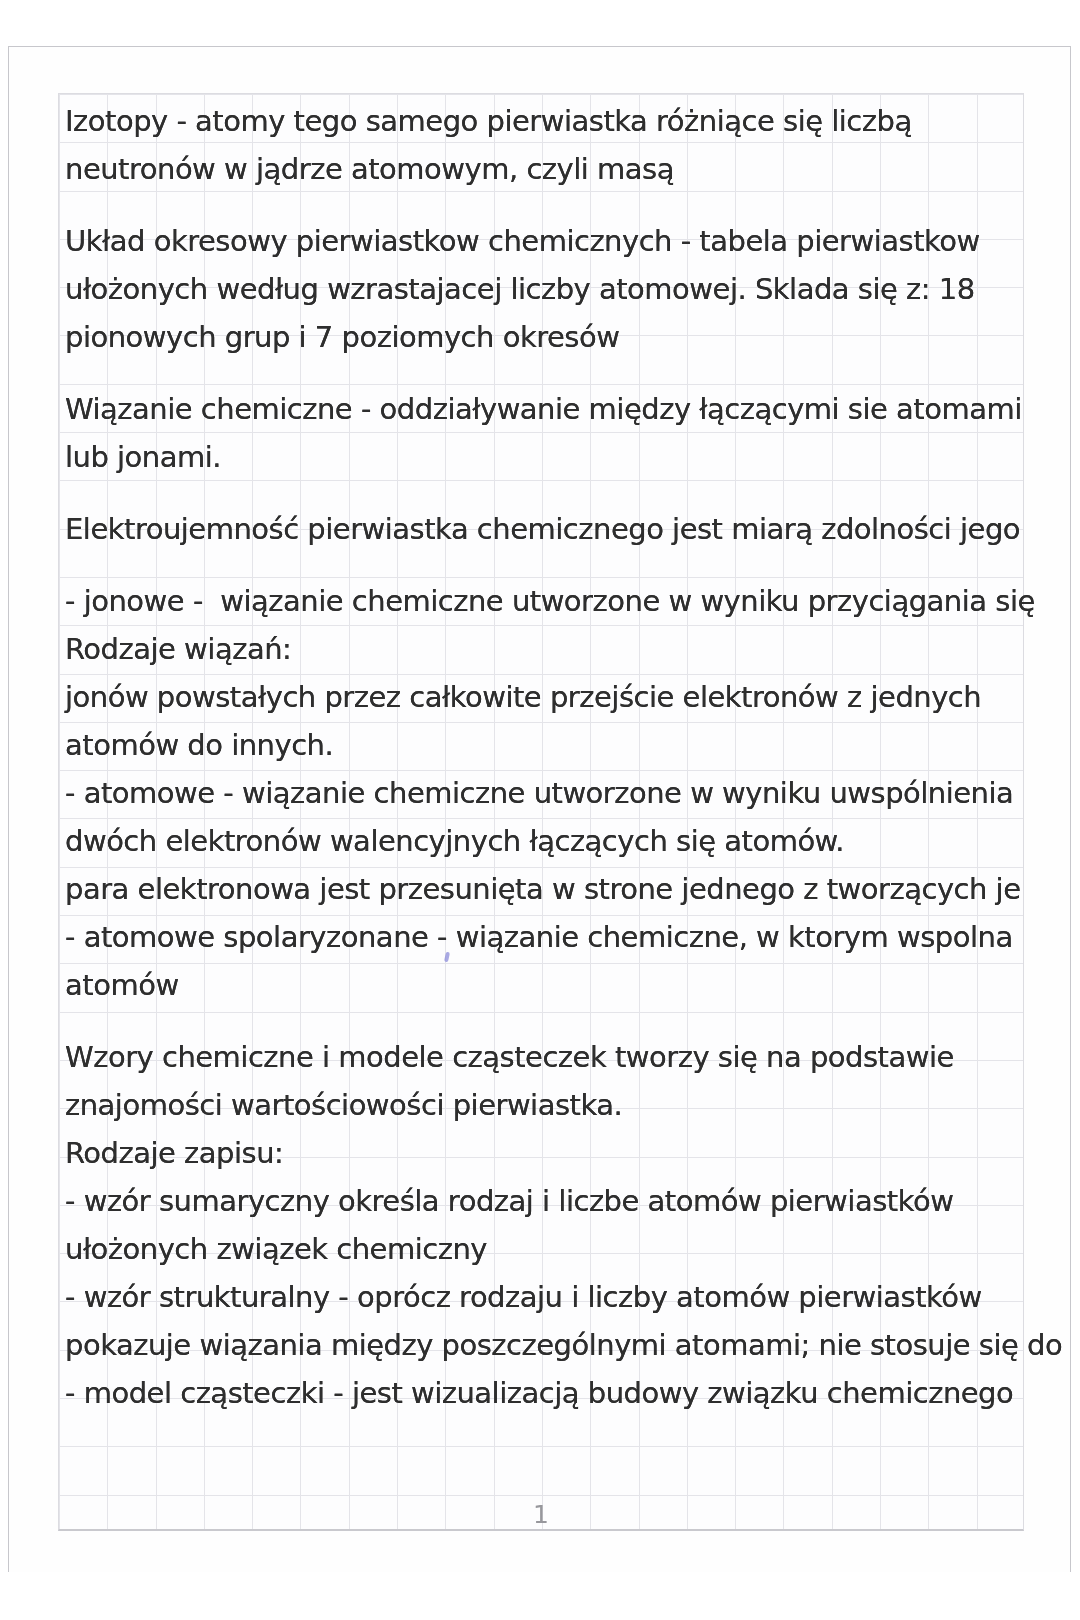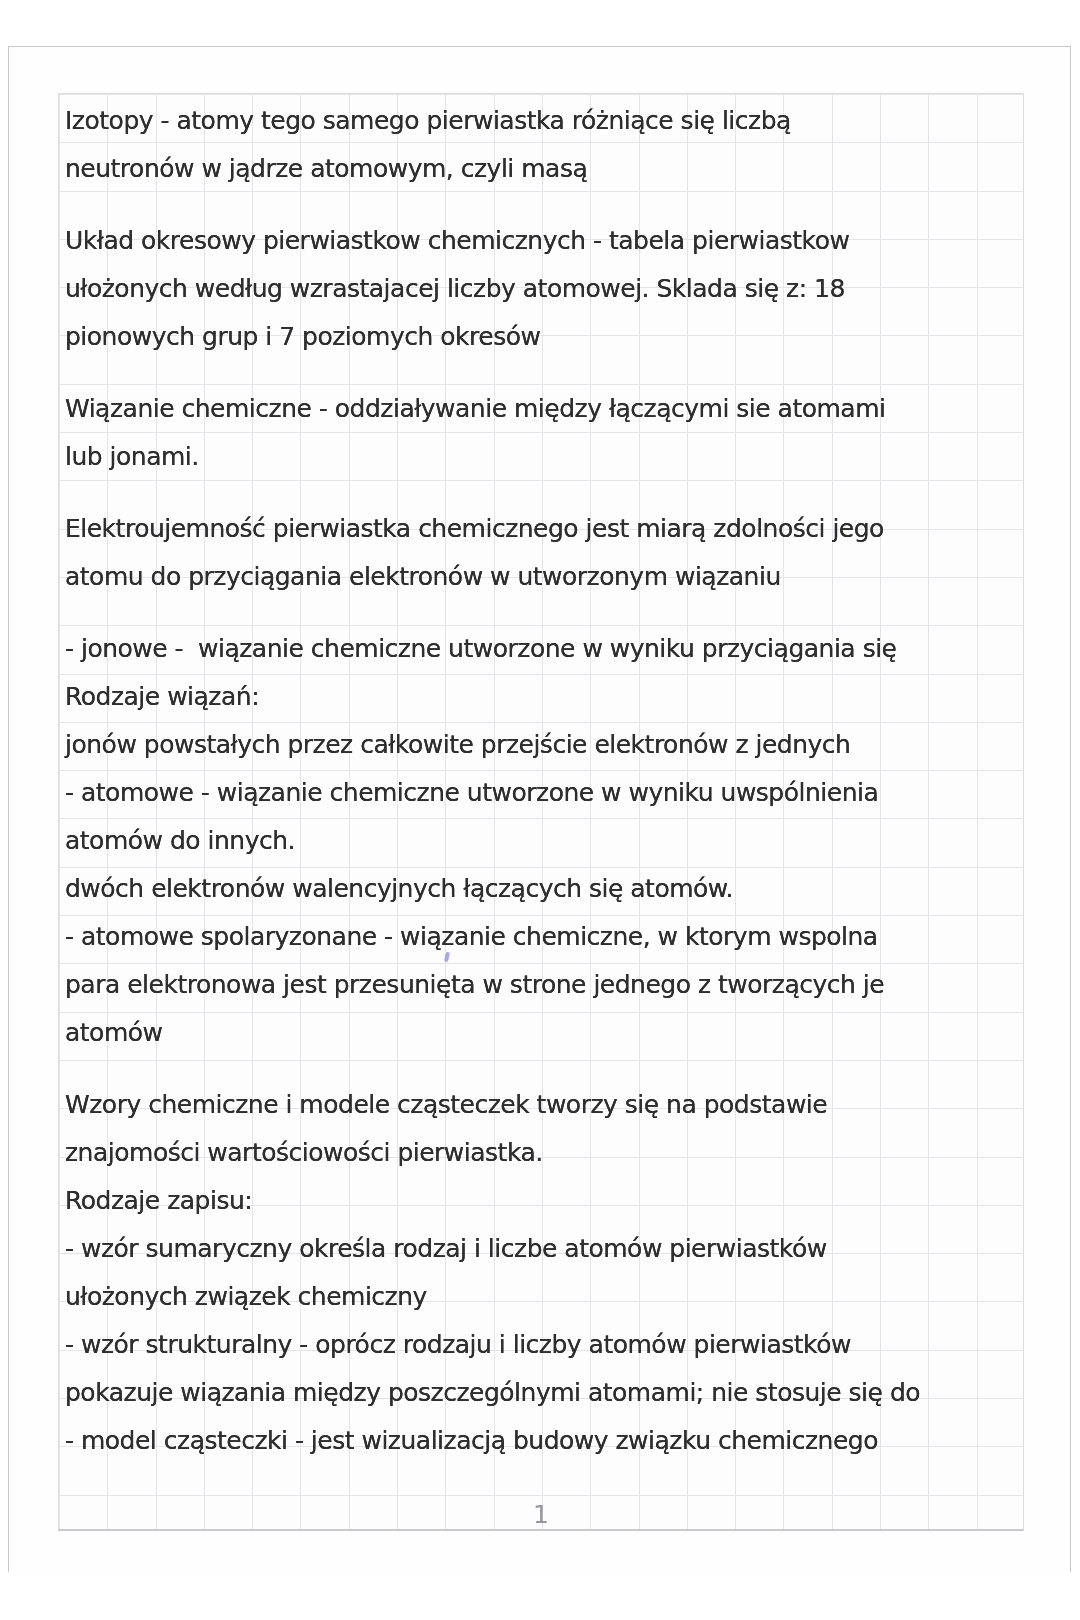--- a/index.html
+++ b/index.html
@@ -43,21 +43,21 @@
     position: absolute;
     left: 6px;
     top: 3px;
     right: 0;
   }
   .para { margin: 0; }
   .para + .para { margin-top: 24px; }
   .line {
     height: 48px;
     line-height: 48px;
-    font-size: 25px;
+    font-size: 29px;
     letter-spacing: -0.5px;
     color: #2e2e2e;
     white-space: pre;
     text-shadow: 0 0 0.6px #2e2e2e;
   }
   .page-num {
     position: absolute;
     bottom: -6px;
     left: 0;
     width: 100%;
@@ -98,32 +98,31 @@
         <div class="line">pionowych grup i 7 poziomych okresów</div>
       </div>
 
       <div class="para">
         <div class="line">Wiązanie chemiczne - oddziaływanie między łączącymi sie atomami</div>
         <div class="line">lub jonami.</div>
       </div>
 
       <div class="para">
         <div class="line">Elektroujemność pierwiastka chemicznego jest miarą zdolności jego</div>
-        <div class="line">atomu do przyciągania elektronów w utworzonym wiązaniu</div>
       </div>
 
       <div class="para">
         <div class="line">- jonowe -  wiązanie chemiczne utworzone w wyniku przyciągania się</div>
         <div class="line">Rodzaje wiązań:</div>
         <div class="line">jonów powstałych przez całkowite przejście elektronów z jednych</div>
+        <div class="line">atomów do innych.</div>
         <div class="line">- atomowe - wiązanie chemiczne utworzone w wyniku uwspólnienia</div>
-        <div class="line">atomów do innych.</div>
         <div class="line">dwóch elektronów walencyjnych łączących się atomów.</div>
+        <div class="line">para elektronowa jest przesunięta w strone jednego z tworzących je</div>
         <div class="line">- atomowe spolaryzonane - wiązanie chemiczne, w ktorym wspolna</div>
-        <div class="line">para elektronowa jest przesunięta w strone jednego z tworzących je</div>
         <div class="line">atomów</div>
       </div>
 
       <div class="para">
         <div class="line">Wzory chemiczne i modele cząsteczek tworzy się na podstawie</div>
         <div class="line">znajomości wartościowości pierwiastka.</div>
         <div class="line">Rodzaje zapisu:</div>
         <div class="line">- wzór sumaryczny określa rodzaj i liczbe atomów pierwiastków</div>
         <div class="line">ułożonych związek chemiczny</div>
         <div class="line">- wzór strukturalny - oprócz rodzaju i liczby atomów pierwiastków</div>

